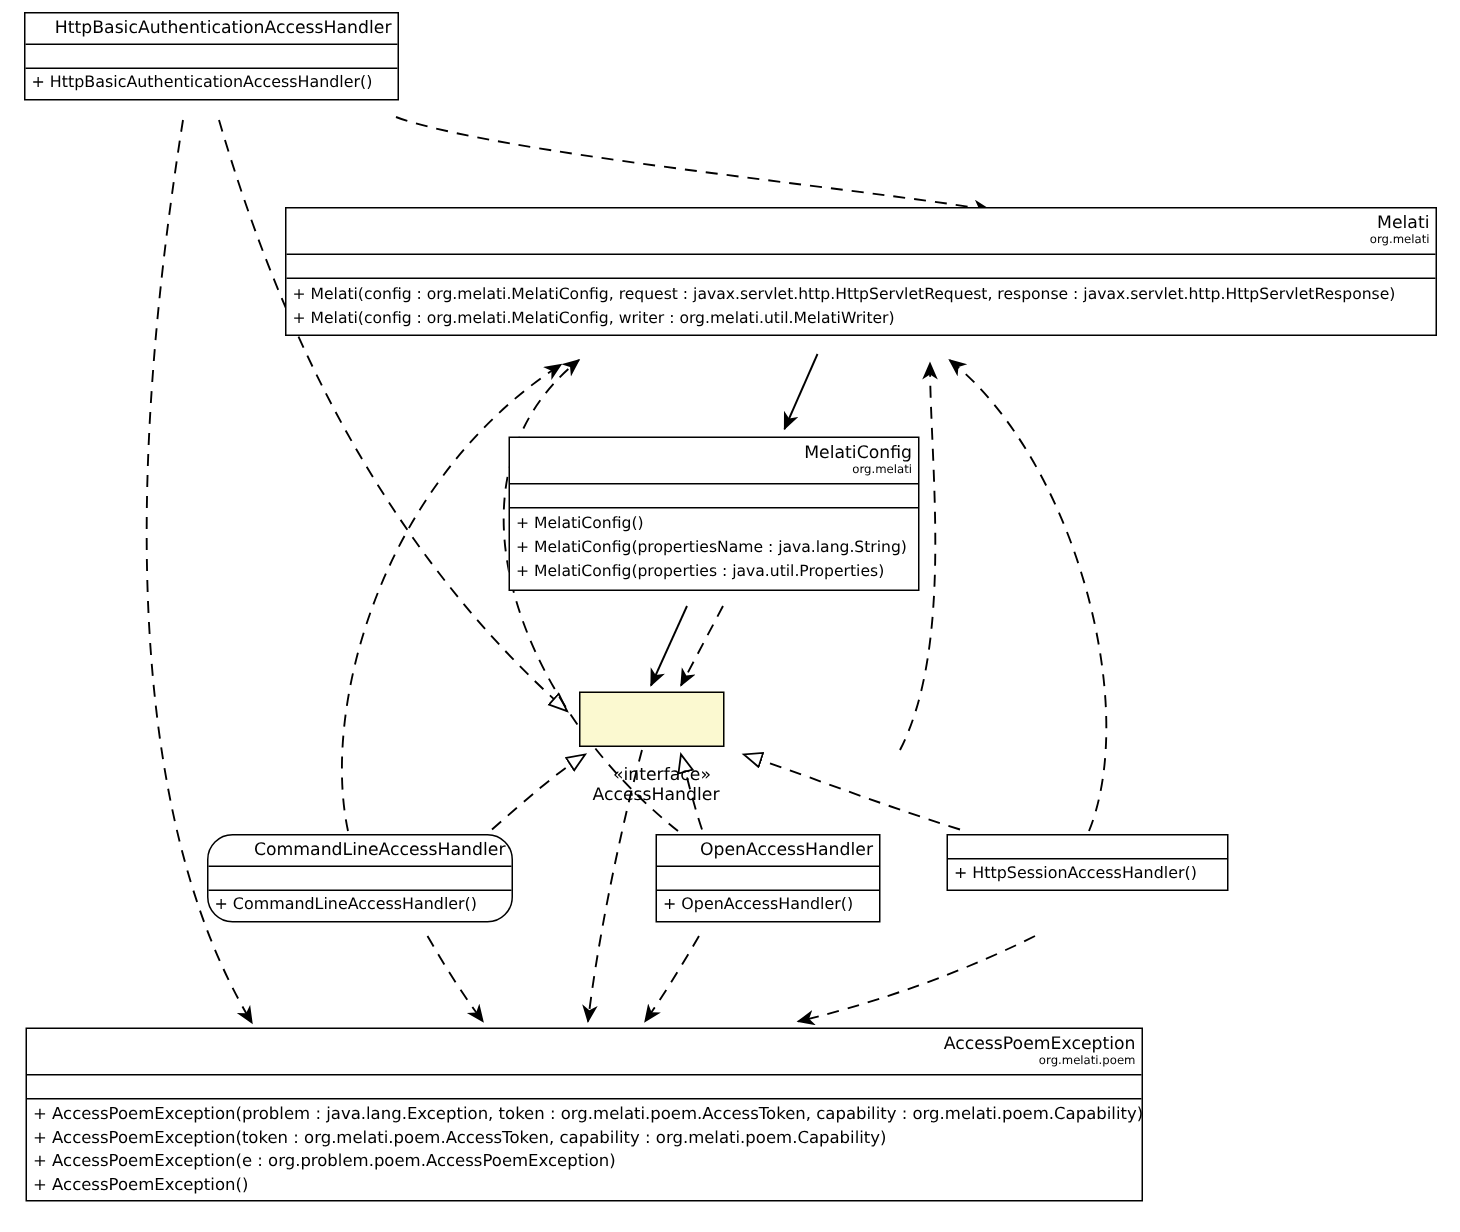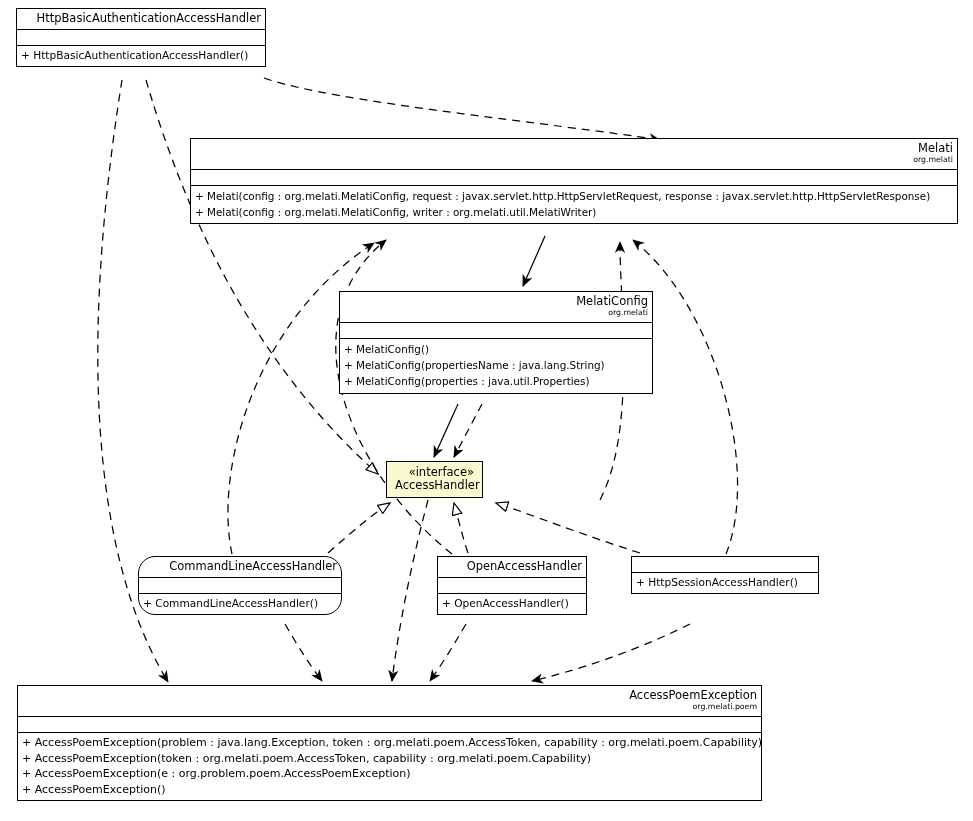--- a/index.html
+++ b/index.html
@@ -48,29 +48,29 @@
   }
   .op{
     font-size:10.6px;color:#000;line-height:14.6px;white-space:nowrap;
   }
   .op.small{font-size:10.4px;line-height:16.2px;}
   .op.tiny{font-size:11px;line-height:15.6px;}
 
   
   #cls-httpbasic{left:16px;  top:8px;   width:250px;}
   #cls-melati{   left:190px; top:138px; width:768px;}
-  #cls-melaticonfig{left:339px;top:291px;width:314px;}
+  #cls-melaticonfig{left:339px;top:291px;width:274px;}
   #cls-accesshandler{left:386px;top:461px;width:97px;height:37px;}
   #cls-commandline{left:138px;top:556px;width:204px;border-radius:17px;}
   #cls-open{     left:437px; top:556px; width:150px;}
   #cls-httpsession{left:631px;top:556px;width:188px;}
   #cls-accesspoem{left:17px; top:685px; width:745px;}
 
   #cls-accesshandler .cls-head{
-    display:flex;flex-direction:column;justify-content:center;height:100%;
+    display:flex;flex-direction:column;justify-content:center;height:100%;margin-top:44px;
   }
 </style>
 </head>
 <body>
 
 <div id="diagram">
 
   <svg id="edges" viewBox="0 0 973 821" width="973" height="821" xmlns="http://www.w3.org/2000/svg">
     <defs>
       <marker id="mk-open" markerWidth="16" markerHeight="16" refX="11" refY="5.2" orient="auto" markerUnits="userSpaceOnUse">

